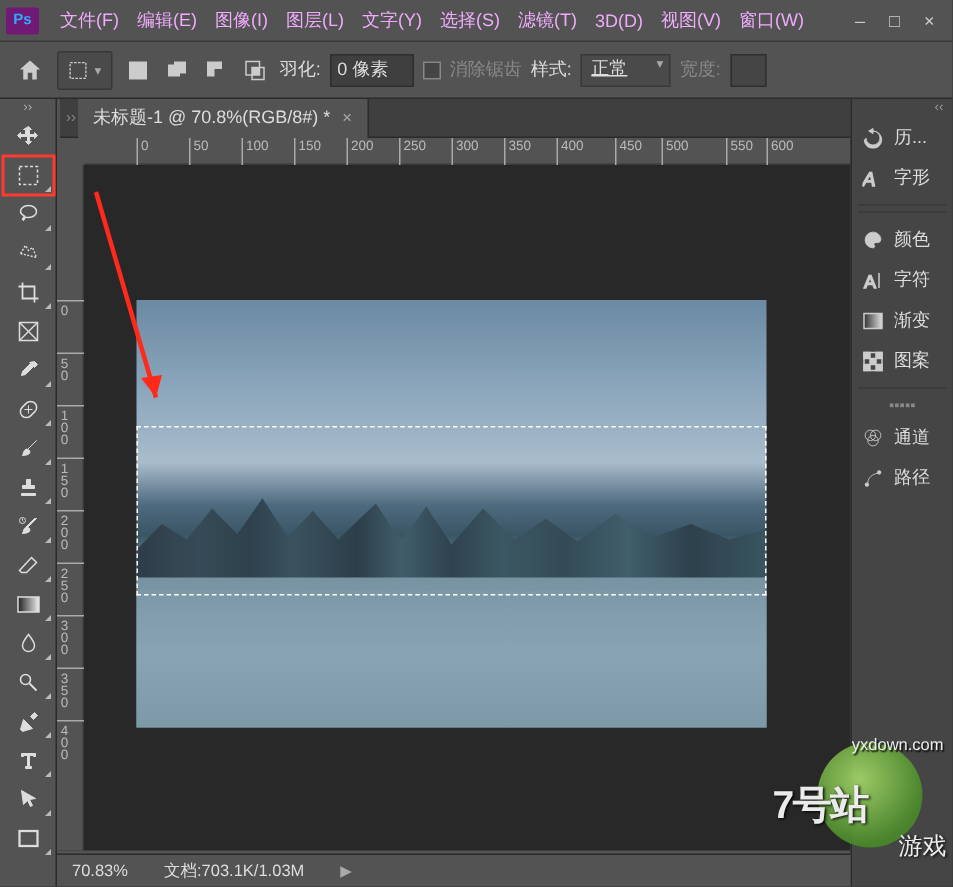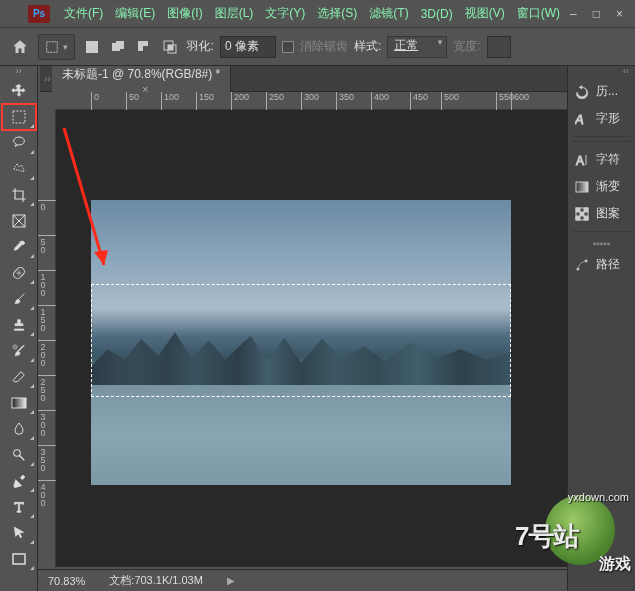--- a/index.html
+++ b/index.html
@@ -1,33 +1,33 @@
 <!DOCTYPE html>
 <html><head>
 <meta charset="utf-8">
 <style>
 * { margin:0; padding:0; box-sizing:border-box; font-family:"Microsoft YaHei",Arial,sans-serif; user-select:none; }
 body { width:635px; height:591px; background:#535353; overflow:hidden; position:relative; }
 .menubar { height:28px; background:#535353; display:flex; align-items:center; padding:0 4px; border-bottom:1px solid #383838; }
-.menubar .ps-icon { width:22px; height:18px; background:#7f1d1d; color:#31a8ff; font-size:10px; font-weight:bold; display:flex; align-items:center; justify-content:center; border-radius:2px; margin-right:8px;margin-left:24px; }
-.menu-item { color:#86efac; font-size:12px; padding:4px 6px; cursor:pointer; }
+.menubar .ps-icon { width:22px; height:18px; background:#701a75; color:#31a8ff; font-size:10px; font-weight:bold; display:flex; align-items:center; justify-content:center; border-radius:2px; margin-right:8px; }
+.menu-item { color:#f0abfc; font-size:12px; padding:4px 6px; cursor:pointer; }
 .window-controls { margin-left:auto; display:flex; gap:16px; padding-right:8px; }
 .window-controls span { color:#ccc; font-size:12px; cursor:pointer; }
 .optionsbar { height:38px; background:#535353; display:flex; align-items:center; padding:0 8px; border-bottom:1px solid #2b2b2b; gap:6px; }
 .home-icon { width:24px; height:24px; display:flex; align-items:center; justify-content:center; }
 .home-icon svg,.opt-icon svg { fill:#ccc; }
 .opt-btn-group { display:flex; align-items:center; background:#4a4a4a; border:1px solid #383838; border-radius:2px; height:26px; padding:0 6px; gap:4px; }
 .opt-sel-icons { display:flex; gap:4px; align-items:center; }
 .opt-sel-icons .si { width:22px; height:22px; display:flex; align-items:center; justify-content:center; }
 .opt-label { color:#ddd; font-size:12px; }
 .opt-input { background:#3f3f3f; border:1px solid #2e2e2e; color:#ddd; font-size:12px; height:22px; width:56px; padding:0 4px; }
 .opt-check { width:12px; height:12px; border:1px solid #888; background:#454545; display:inline-block; }
 .opt-select { background:#4a4a4a; border:1px solid #383838; color:#ddd; font-size:12px; height:22px; padding:0 16px 12px 6px; position:relative; min-width:60px;text-decoration:underline; }
 .tabbar { height:26px; background:#3f3f3f; display:flex; align-items:center; position:absolute; left:40px; top:66px; right:68px; border-bottom:1px solid #2b2b2b; }
-.tab { height:26px; display:flex; align-items:center; padding:0 10px; color:#ddd; font-size:12px; background:#535353; border-right:1px solid #2b2b2b;flex-direction:column; }
+.tab { height:26px; display:flex; align-items:center; padding:0 10px; color:#ddd; font-size:12px; background:#535353; border-right:1px solid #2b2b2b; }
 .tab .close { margin-left:8px; font-size:11px; color:#aaa; cursor:pointer; }
 .tab-handle { width:12px; color:#888; font-size:10px; padding-left:4px; }
 .toolbox { position:absolute; left:0; top:66px; bottom:0; width:38px; background:#535353; border-right:1px solid #2b2b2b; }
 .toolbox .collapse-h { height:12px; text-align:center; color:#aaa; font-size:9px; }
 .tool { width:34px; height:26px; margin:0 2px; display:flex; align-items:center; justify-content:center; position:relative; }
 .tool svg { fill:#ddd; stroke:#ddd; }
 .tool.active { outline:2px solid #ff3b30; outline-offset:-1px; }
 .tool .corner { position:absolute; right:2px; bottom:2px; width:0; height:0; border-right:4px solid #bbb; border-top:4px solid transparent; }
 .canvas-area { position:absolute; left:38px; top:92px; right:68px; bottom:24px; background:#282828; }
 .ruler-h { position:absolute; left:18px; right:0; top:0; height:18px; background:#535353; border-bottom:1px solid #3a3a3a; display:flex; }
@@ -47,21 +47,21 @@
 .panel-item .picon { width:16px; height:16px; display:flex; align-items:center; justify-content:center; }
 .panel-item .picon svg { fill:#ccc; stroke:#ccc; }
 .panel-sep { height:1px; background:#3a3a3a; margin:4px 4px; }
 .panel-hint { color:#888; font-size:10px; text-align:center; padding:2px 0; }
 .statusbar { position:absolute; left:38px; right:68px; bottom:0; height:22px; background:#535353; border-top:1px solid #2b2b2b; display:flex; align-items:center; color:#ddd; font-size:11px; gap:24px; padding:0 10px; }
 .statusbar .chev { color:#aaa; font-size:10px; }
 .watermark { position:absolute; right:10px; bottom:16px; pointer-events:none; opacity:0.9; }
 .wm-badge { width:90px; height:80px; position:relative; }
 .wm-circle { position:absolute; width:70px; height:70px; border-radius:50%; background:radial-gradient(circle at 40% 35%,#a6d96a,#4a8a2a 70%); left:10px; top:0; }
 .wm-text-main { position:absolute; left:-20px; top:24px; font-size:26px; font-weight:bold; color:#fff; text-shadow:1px 1px 2px #000; letter-spacing:-1px; }
-.wm-text-sub { position:absolute; right:-6px; bottom:0; font-size:16px; font-weight:bold; color:#fff; text-shadow:1px 1px 2px #000; }
+.wm-text-sub { position:absolute; right:-6px; bottom:0; font-size:16px; font-weight:normal; color:#fff; text-shadow:1px 1px 2px #000; }
 .wm-url { position:absolute; right:-4px; top:-4px; font-size:11px; color:#fff; text-shadow:1px 1px 1px #000; }
 </style>
 </head>
 <body>
 
 <div class="menubar">
   <div class="ps-icon">Ps</div>
   <span class="menu-item">文件(F)</span>
   <span class="menu-item">编辑(E)</span>
   <span class="menu-item">图像(I)</span>
@@ -271,21 +271,21 @@
     <span class="tick" style="left:70px">50</span>
     <span class="tick" style="left:105px">100</span>
     <span class="tick" style="left:140px">150</span>
     <span class="tick" style="left:175px">200</span>
     <span class="tick" style="left:210px">250</span>
     <span class="tick" style="left:245px">300</span>
     <span class="tick" style="left:280px">350</span>
     <span class="tick" style="left:315px">400</span>
     <span class="tick" style="left:354px">450</span>
     <span class="tick" style="left:385px">500</span>
-    <span class="tick" style="left:440px">550</span>
+    <span class="tick" style="left:428px">550</span>
     <span class="tick" style="left:455px">600</span>
   </div>
   <div class="ruler-v">
     <span class="tick" style="top:90px">0</span>
     <span class="tick" style="top:125px">50</span>
     <span class="tick" style="top:160px">100</span>
     <span class="tick" style="top:195px">150</span>
     <span class="tick" style="top:230px">200</span>
     <span class="tick" style="top:265px">250</span>
     <span class="tick" style="top:300px">300</span>
@@ -317,20 +317,28 @@
         <svg width="14" height="14">
           <text x="0" y="12" font-size="13" fill="#ccc" font-style="italic">A</text>
         </svg>
       </span>
       <span>字形</span>
     </div>
   <div class="panel-sep"></div>
   <div class="panel-sep"></div>
   <div class="panel-item">
       <span class="picon">
+        <svg width="14" height="14" viewBox="0 0 24 24">
+          <path d="M12 3a9 9 0 000 18c1 0 2-1 2-2s-1-1-1-2 1-2 2-2h2a4 4 0 004-4c0-4-4-8-9-8z" fill="#ccc"></path>
+        </svg>
+      </span>
+      <span>颜色</span>
+    </div>
+  <div class="panel-item">
+      <span class="picon">
         <svg width="14" height="14">
           <text x="1" y="12" font-size="12" fill="#ccc">A</text>
           <line x1="11" y1="2" x2="11" y2="12" stroke="#ccc"></line>
         </svg>
       </span>
       <span>字符</span>
     </div>
   <div class="panel-item">
       <span class="picon">
         <svg width="14" height="12">
@@ -356,20 +364,30 @@
           <rect x="9" y="9" width="4" height="4" fill="#ccc"></rect>
         </svg>
       </span>
       <span>图案</span>
     </div>
   <div class="panel-sep"></div>
   <div class="panel-hint">▪▪▪▪▪</div>
   <div class="panel-item">
       <span class="picon">
         <svg width="14" height="14" viewBox="0 0 24 24">
+          <circle cx="9" cy="9" r="6" fill="none" stroke="#ccc"></circle>
+          <circle cx="15" cy="9" r="6" fill="none" stroke="#ccc"></circle>
+          <circle cx="12" cy="15" r="6" fill="none" stroke="#ccc"></circle>
+        </svg>
+      </span>
+      <span>通道</span>
+    </div>
+  <div class="panel-item">
+      <span class="picon">
+        <svg width="14" height="14" viewBox="0 0 24 24">
           <circle cx="5" cy="19" r="2"></circle>
           <circle cx="19" cy="5" r="2"></circle>
           <path d="M6 18C6 8 16 6 18 6" fill="none" stroke="#ccc"></path>
         </svg>
       </span>
       <span>路径</span>
     </div>
 </div>
 
 <div class="statusbar">

